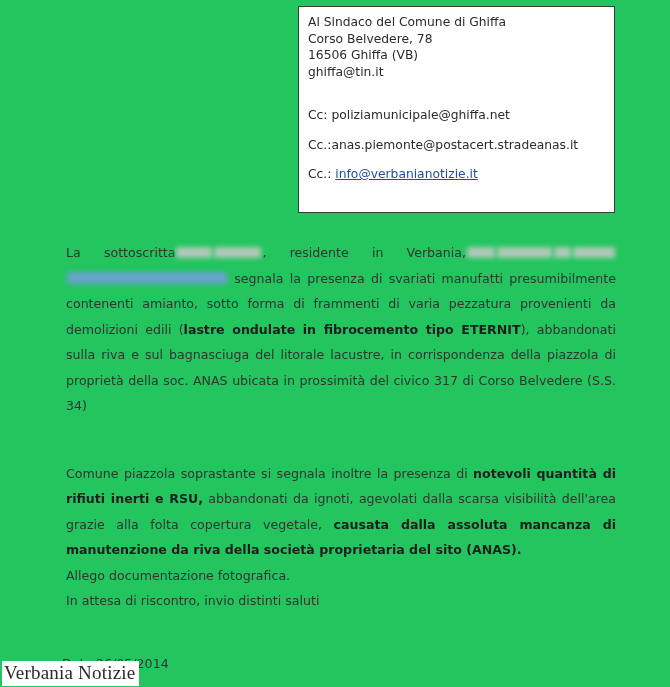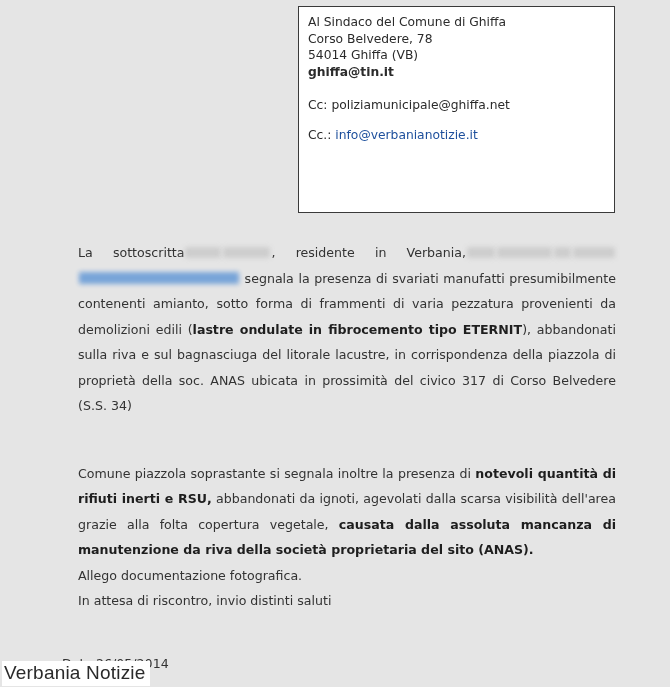--- a/index.html
+++ b/index.html
@@ -14,61 +14,62 @@
     position: relative;
     overflow: hidden;
     font-family: "DejaVu Sans", "Liberation Sans", sans-serif;
     color: #333333;
     -webkit-font-smoothing: antialiased;
   }
 
   .page {
     position: absolute;
     inset: 0;
-    background: #e5e5e5;
+    background: #22c55e;
   }
 
   
   .addr-box {
     position: absolute;
     left: 298px;
     top: 6px;
     width: 317px;
     height: 207px;
     border: 1px solid #3a3a3a;
     box-sizing: border-box;
     background: #ffffff;
   }
   .addr-inner {
     padding: 7px 0 0 9px;
     font-size: 12.3px;
     line-height: 16.5px;
     color: #2b2b2b;
   }
   .addr-line { white-space: nowrap; }
-  .addr-line.bold { font-weight: bold; }
+  .addr-line.bold { font-weight: normal; }
   .addr-gap { height: 11px; }
-  .cc-line { white-space: nowrap; margin-top: 6px; }
+  .cc-line { white-space: nowrap; margin-top: 16px; }
   .cc-line.sp { margin-top: 13px; }
   .link {
     color: #1d4f9c;
+    text-decoration: underline;
   }
 
   
   .letter {
     position: absolute;
     left: 62px;
     top: 240px;
     width: 554px;
     font-size: 12.6px;
     line-height: 25.5px;
     text-align: justify;
     color: #333333;
   }
-  .para { margin: 0 0 12px 16px; }
+  .para { margin: 0 0 12px 4px; }
   .para.tight { margin-bottom: 0; }
   .para b { font-weight: bold; color: #1e1e1e; }
   .nojust { text-align: left; }
 
   .gap-sm { height: 11px; }
   .gap-md { height: 19px; }
 
   
   .redact {
     display: inline-block;
@@ -98,49 +99,52 @@
     line-height: 18px;
     color: #333333;
     white-space: nowrap;
   }
 
   
   .watermark {
     position: absolute;
     left: 2px;
     top: 661px;
-    font-family: Liberation Sans, sans-serif;
+    font-family: Liberation Serif, serif;
     font-size: 19px;
     line-height: 22px;
     letter-spacing: .2px;
     color: #2a2a2a;
     background: #ffffff;
     padding: 1px 4px 2px 2px;
     white-space: nowrap;
   }
 </style>
 </head>
 <body>
 
 <div class="page">
 
   <div class="addr-box">
     <div class="addr-inner">
 
       <div class="addr-line">Al Sindaco del Comune di Ghiffa</div>
       <div class="addr-line">Corso Belvedere, 78</div>
-      <div class="addr-line">54014 Ghiffa (VB)</div>
+      <div class="addr-line">16506 Ghiffa (VB)</div>
       <div class="addr-line bold">ghiffa@tin.it</div>
 
       <div class="addr-gap"></div>
 
       <div class="cc-line">
         <span>Cc: </span><span>poliziamunicipale@ghiffa.net</span>
       </div>
 
+      <div class="cc-line sp">
+        <span>Cc.:</span><span>anas.piemonte@postacert.stradeanas.it</span>
+      </div>
 
       <div class="cc-line sp">
         <span>Cc.: </span><span class="link">info@verbanianotizie.it</span>
       </div>
 
     </div>
   </div>
 
   <div class="letter">
 

